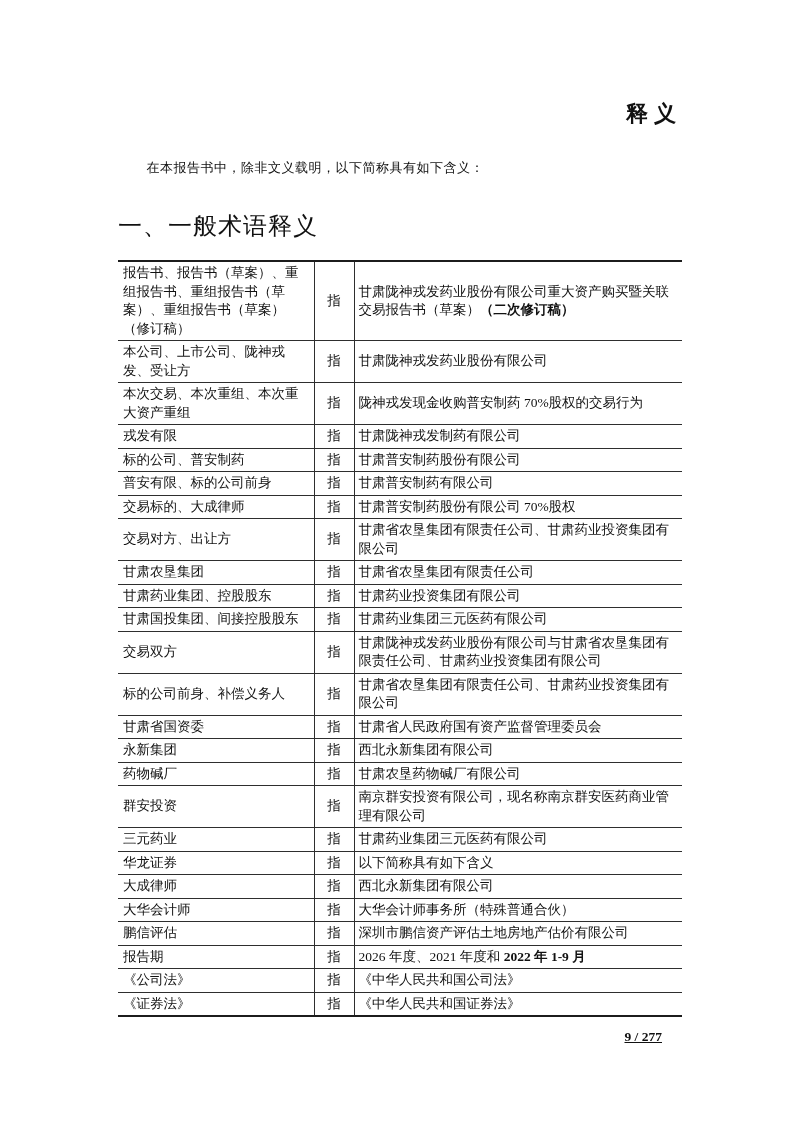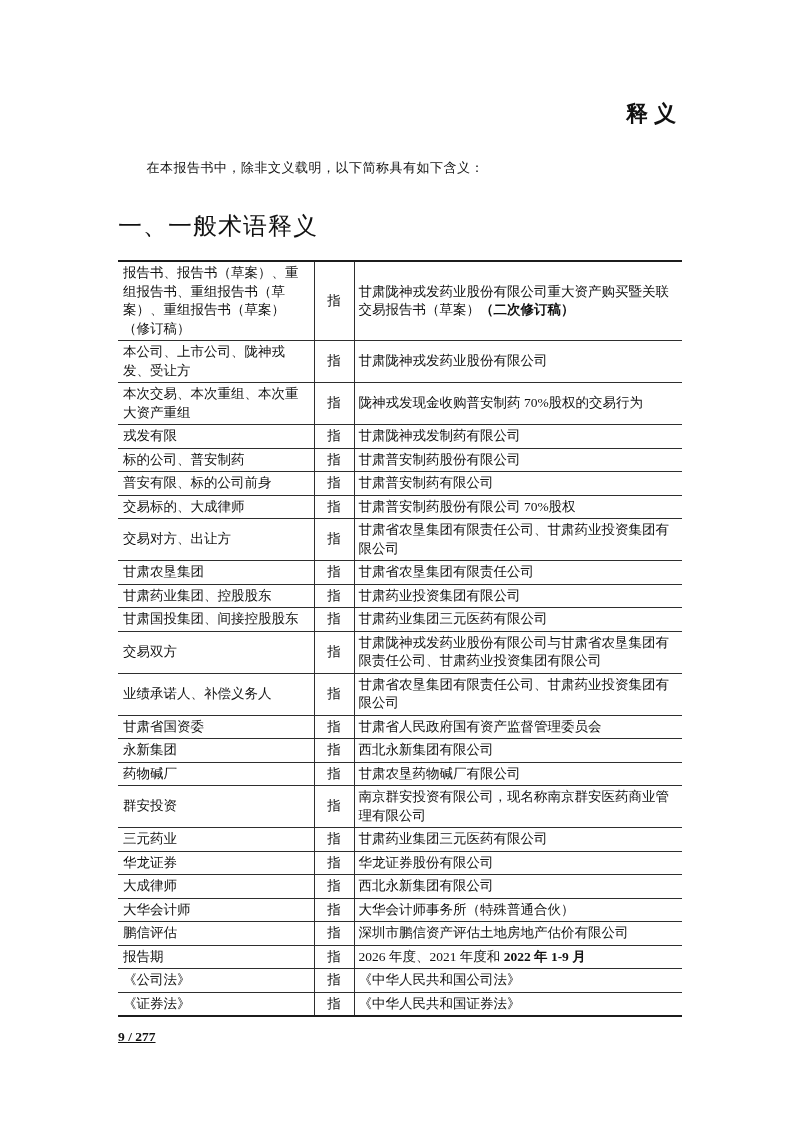--- a/index.html
+++ b/index.html
@@ -66,20 +66,21 @@
     border-left: 1px solid #2e2e2e;
     border-right: 1px solid #2e2e2e;
     text-align: center;
   }
   .def-table td.col-def { padding-right: 3px; }
   .def-table b { font-weight: bold; }
   .footer {
     margin-top: 12px;
     width: 564px;
     margin-left: 118px;
+    text-align: right;
     padding-right: 20px;
     font-size: 13.5px;
     font-weight: bold;
     text-decoration: underline;
   }
 </style>
 </head>
 <body>
 
 <div class="page">
@@ -148,21 +149,21 @@
             <td class="col-term">甘肃国投集团、间接控股股东</td>
             <td class="col-conn">指</td>
             <td class="col-def"><span>甘肃药业集团三元医药有限公司</span></td>
           </tr>
           <tr>
             <td class="col-term">交易双方</td>
             <td class="col-conn">指</td>
             <td class="col-def"><span>甘肃陇神戎发药业股份有限公司与甘肃省农垦集团有限责任公司、甘肃药业投资集团有限公司</span></td>
           </tr>
           <tr>
-            <td class="col-term">业绩承诺人、补偿义务人</td>
+            <td class="col-term">标的公司前身、补偿义务人</td>
             <td class="col-conn">指</td>
             <td class="col-def"><span>甘肃省农垦集团有限责任公司、甘肃药业投资集团有限公司</span></td>
           </tr>
           <tr>
             <td class="col-term">甘肃省国资委</td>
             <td class="col-conn">指</td>
             <td class="col-def"><span>甘肃省人民政府国有资产监督管理委员会</span></td>
           </tr>
           <tr>
             <td class="col-term">永新集团</td>
@@ -180,21 +181,21 @@
             <td class="col-def"><span>南京群安投资有限公司，现名称南京群安医药商业管理有限公司</span></td>
           </tr>
           <tr>
             <td class="col-term">三元药业</td>
             <td class="col-conn">指</td>
             <td class="col-def"><span>甘肃药业集团三元医药有限公司</span></td>
           </tr>
           <tr>
             <td class="col-term">华龙证券</td>
             <td class="col-conn">指</td>
-            <td class="col-def"><span>华龙证券股份有限公司</span></td>
+            <td class="col-def"><span>以下简称具有如下含义</span></td>
           </tr>
           <tr>
             <td class="col-term">大成律师</td>
             <td class="col-conn">指</td>
             <td class="col-def"><span>西北永新集团有限公司</span></td>
           </tr>
           <tr>
             <td class="col-term">大华会计师</td>
             <td class="col-conn">指</td>
             <td class="col-def"><span>大华会计师事务所（特殊普通合伙）</span></td>

